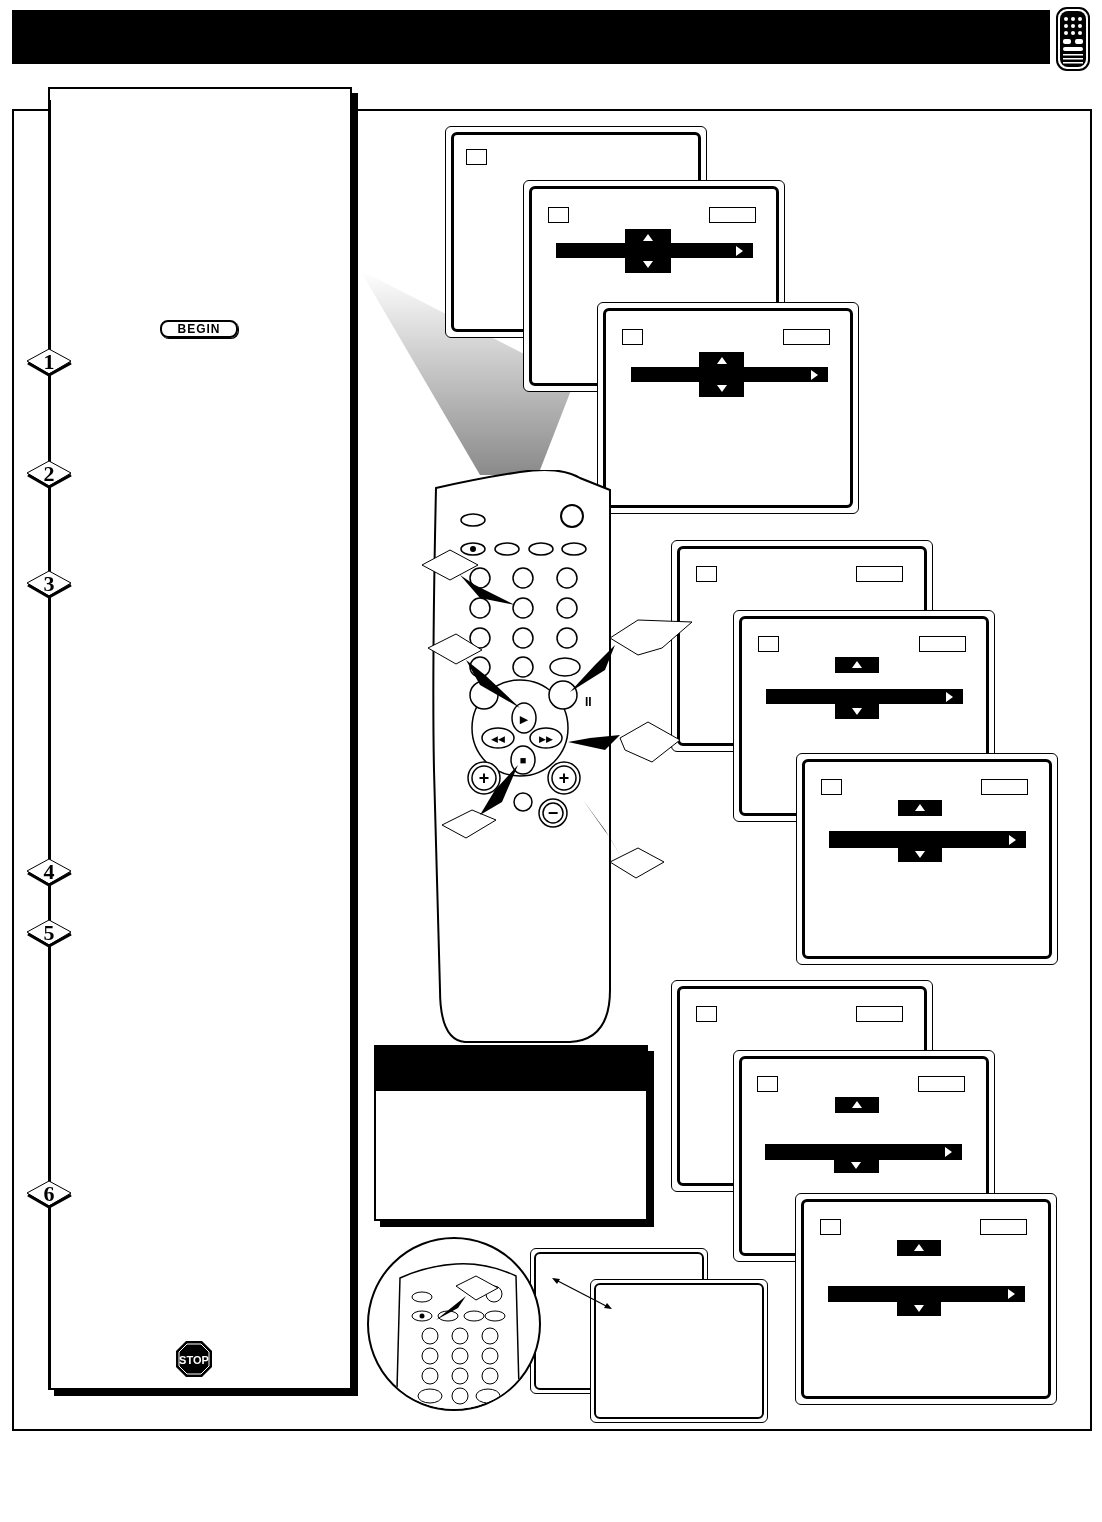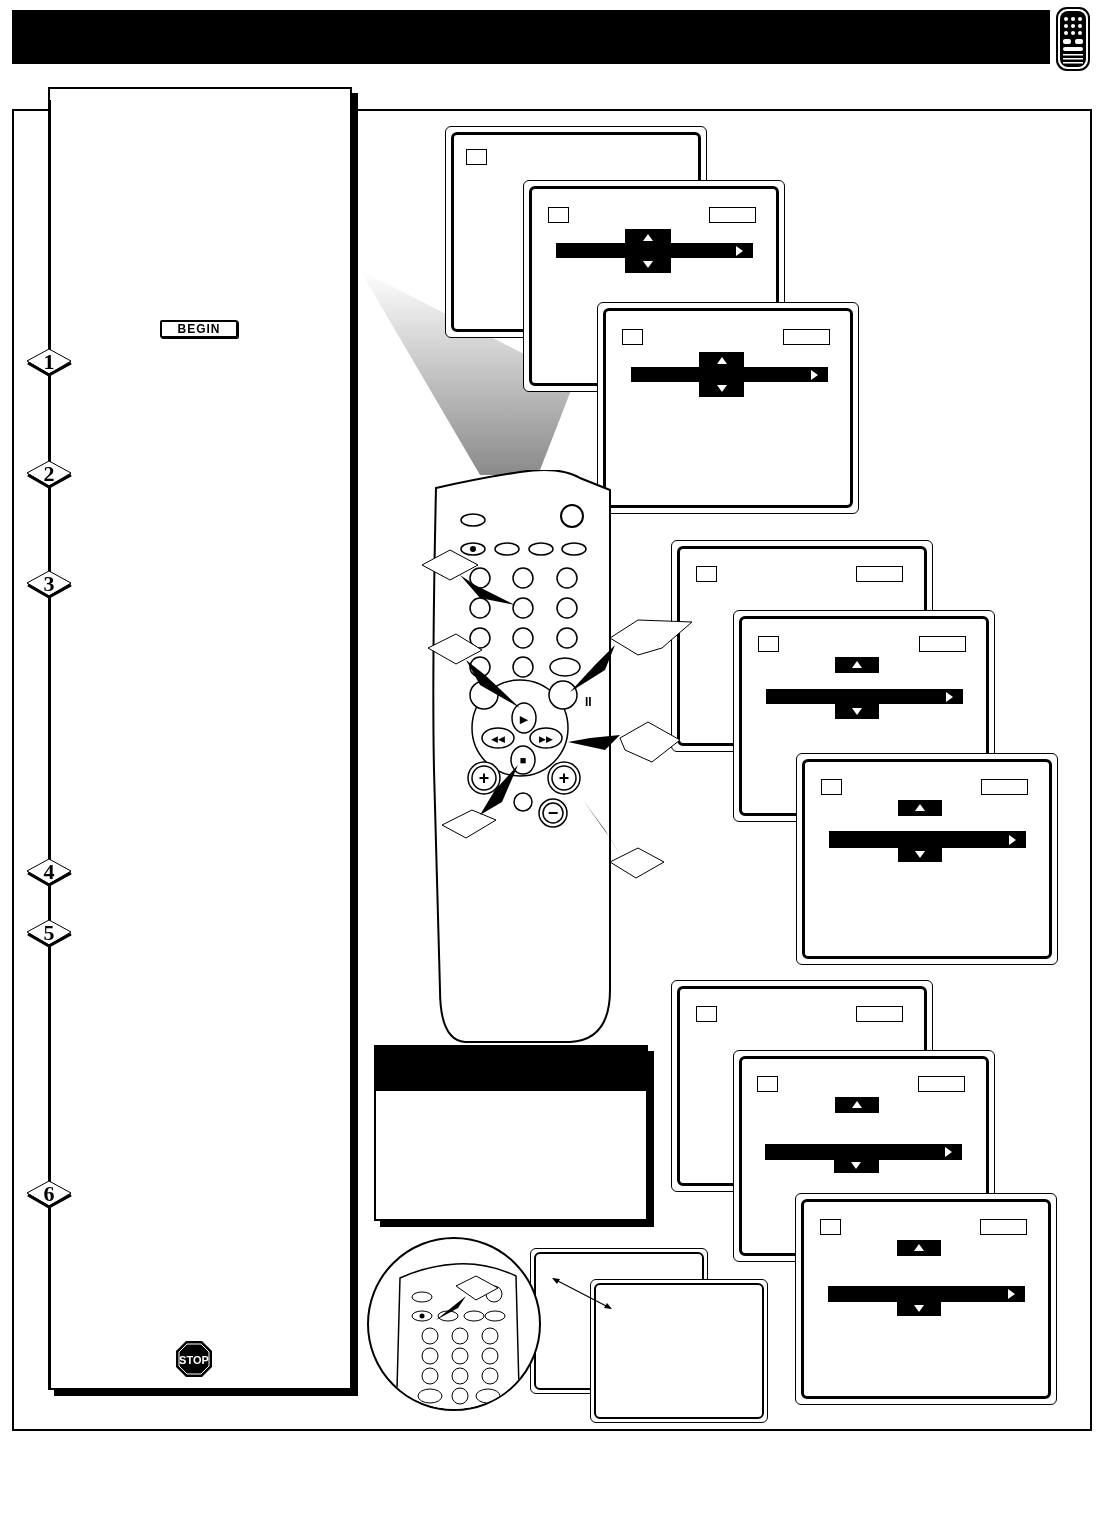--- a/index.html
+++ b/index.html
@@ -6,21 +6,21 @@
   body{width:1102px;height:1522px;position:relative;overflow:hidden;font-family:"Liberation Serif",serif;}
   .abs{position:absolute;}
   #header-bar{left:12px;top:10px;width:1038px;height:54px;background:#000;}
   #remote-tab-icon{left:1055px;top:6px;width:36px;height:66px;}
   #frame{left:12px;top:109px;width:1080px;height:1322px;border:2px solid #000;box-sizing:border-box;}
   #instruction-panel{left:48px;top:87px;width:304px;height:1303px;background:#fff;border:2px solid #000;box-sizing:border-box;box-shadow:6px 6px 0 #000;}
   #step-line{left:48px;top:100px;width:3px;height:1290px;background:#000;}
   .step{position:absolute;left:25px;width:48px;height:30px;}
   .step svg{position:absolute;left:0;top:0;}
   .step span{position:absolute;left:0;top:2px;width:48px;text-align:center;font-weight:bold;font-size:22px;font-family:"Liberation Serif",serif;}
-  #begin-badge{left:160px;top:320px;width:78px;height:18px;border:2px solid #000;border-radius:2px;box-sizing:border-box;font-family:"Liberation Sans",sans-serif;font-weight:bold;font-size:12px;letter-spacing:1px;text-align:center;line-height:14px;box-shadow:1px 1px 0 #000;}
+  #begin-badge{left:160px;top:320px;width:78px;height:18px;border:2px solid #000;border-radius:8px;box-sizing:border-box;font-family:"Liberation Sans",sans-serif;font-weight:bold;font-size:12px;letter-spacing:1px;text-align:center;line-height:14px;box-shadow:1px 1px 0 #000;}
   #stop-sign{left:175px;top:1340px;width:38px;height:38px;}
   .tv{position:absolute;background:#fff;border:1.5px solid #000;border-radius:6px;box-sizing:border-box;}
   .tv .inner{position:absolute;left:5px;top:5px;right:5px;bottom:5px;border:3px solid #000;border-radius:6px;}
   .tv .sbox{position:absolute;border:1.5px solid #000;background:#fff;}
   .tv .bar{position:absolute;background:#000;height:15px;}
   .tv .blk{position:absolute;background:#000;}
   .tri{position:absolute;width:0;height:0;}
   .tri.up{border-left:5px solid transparent;border-right:5px solid transparent;border-bottom:7px solid #fff;}
   .tri.dn{border-left:5px solid transparent;border-right:5px solid transparent;border-top:7px solid #fff;}
   .tri.rt{border-top:5px solid transparent;border-bottom:5px solid transparent;border-left:7px solid #fff;}

